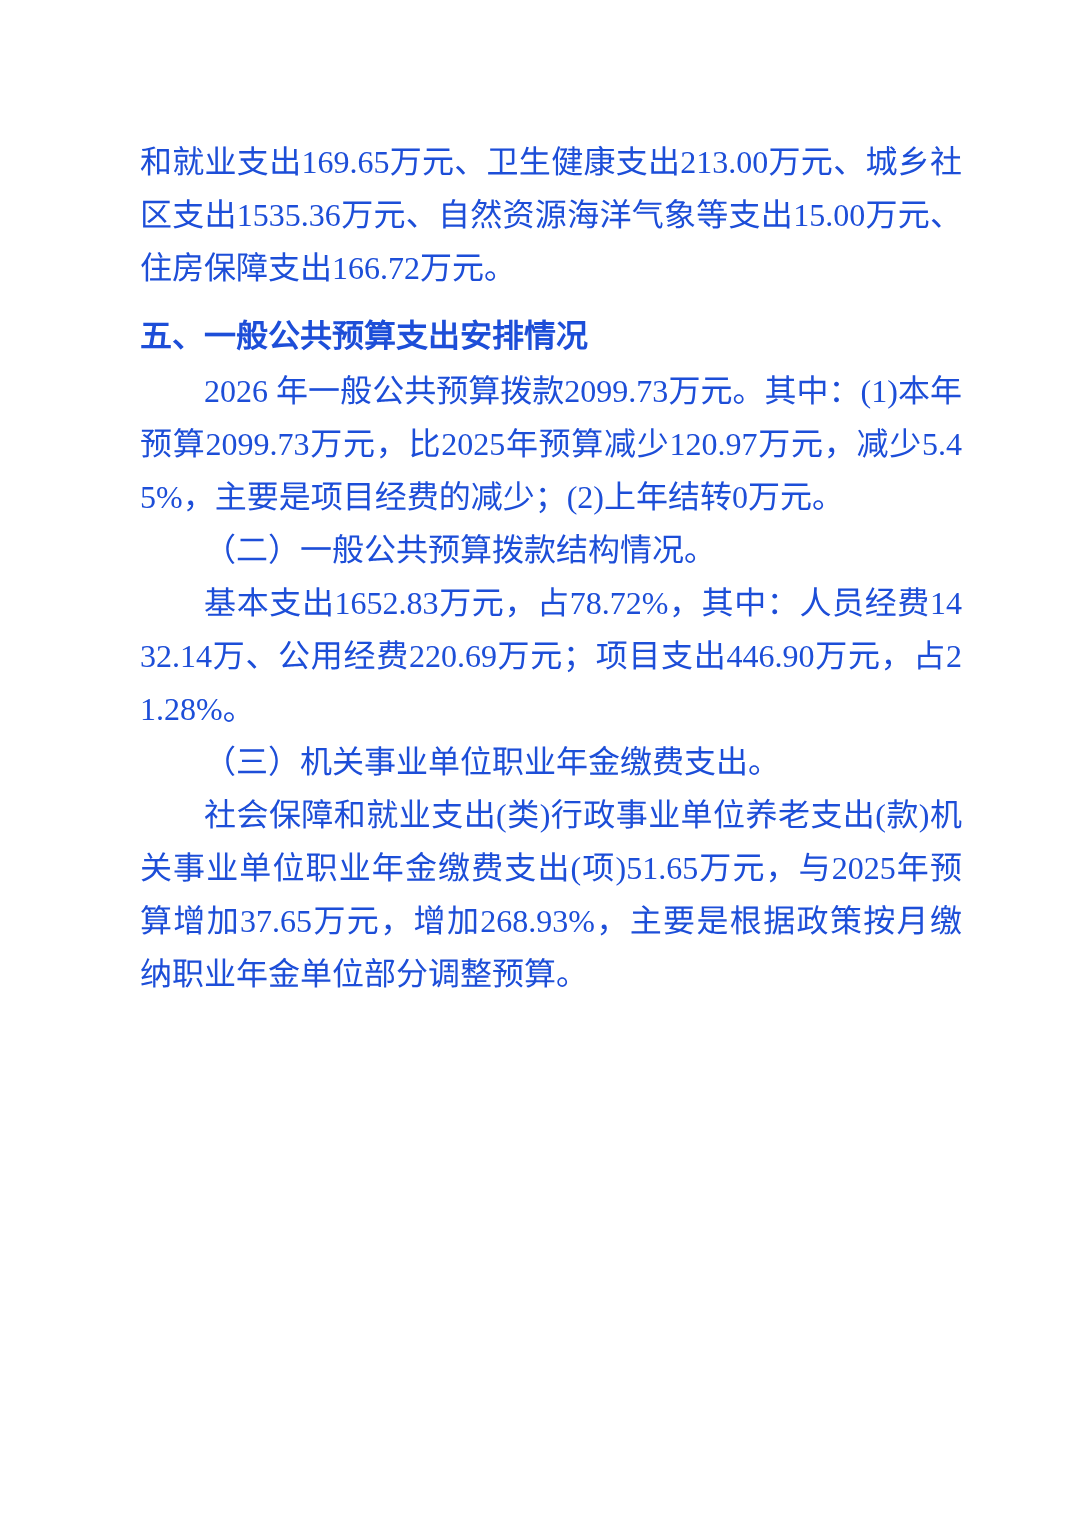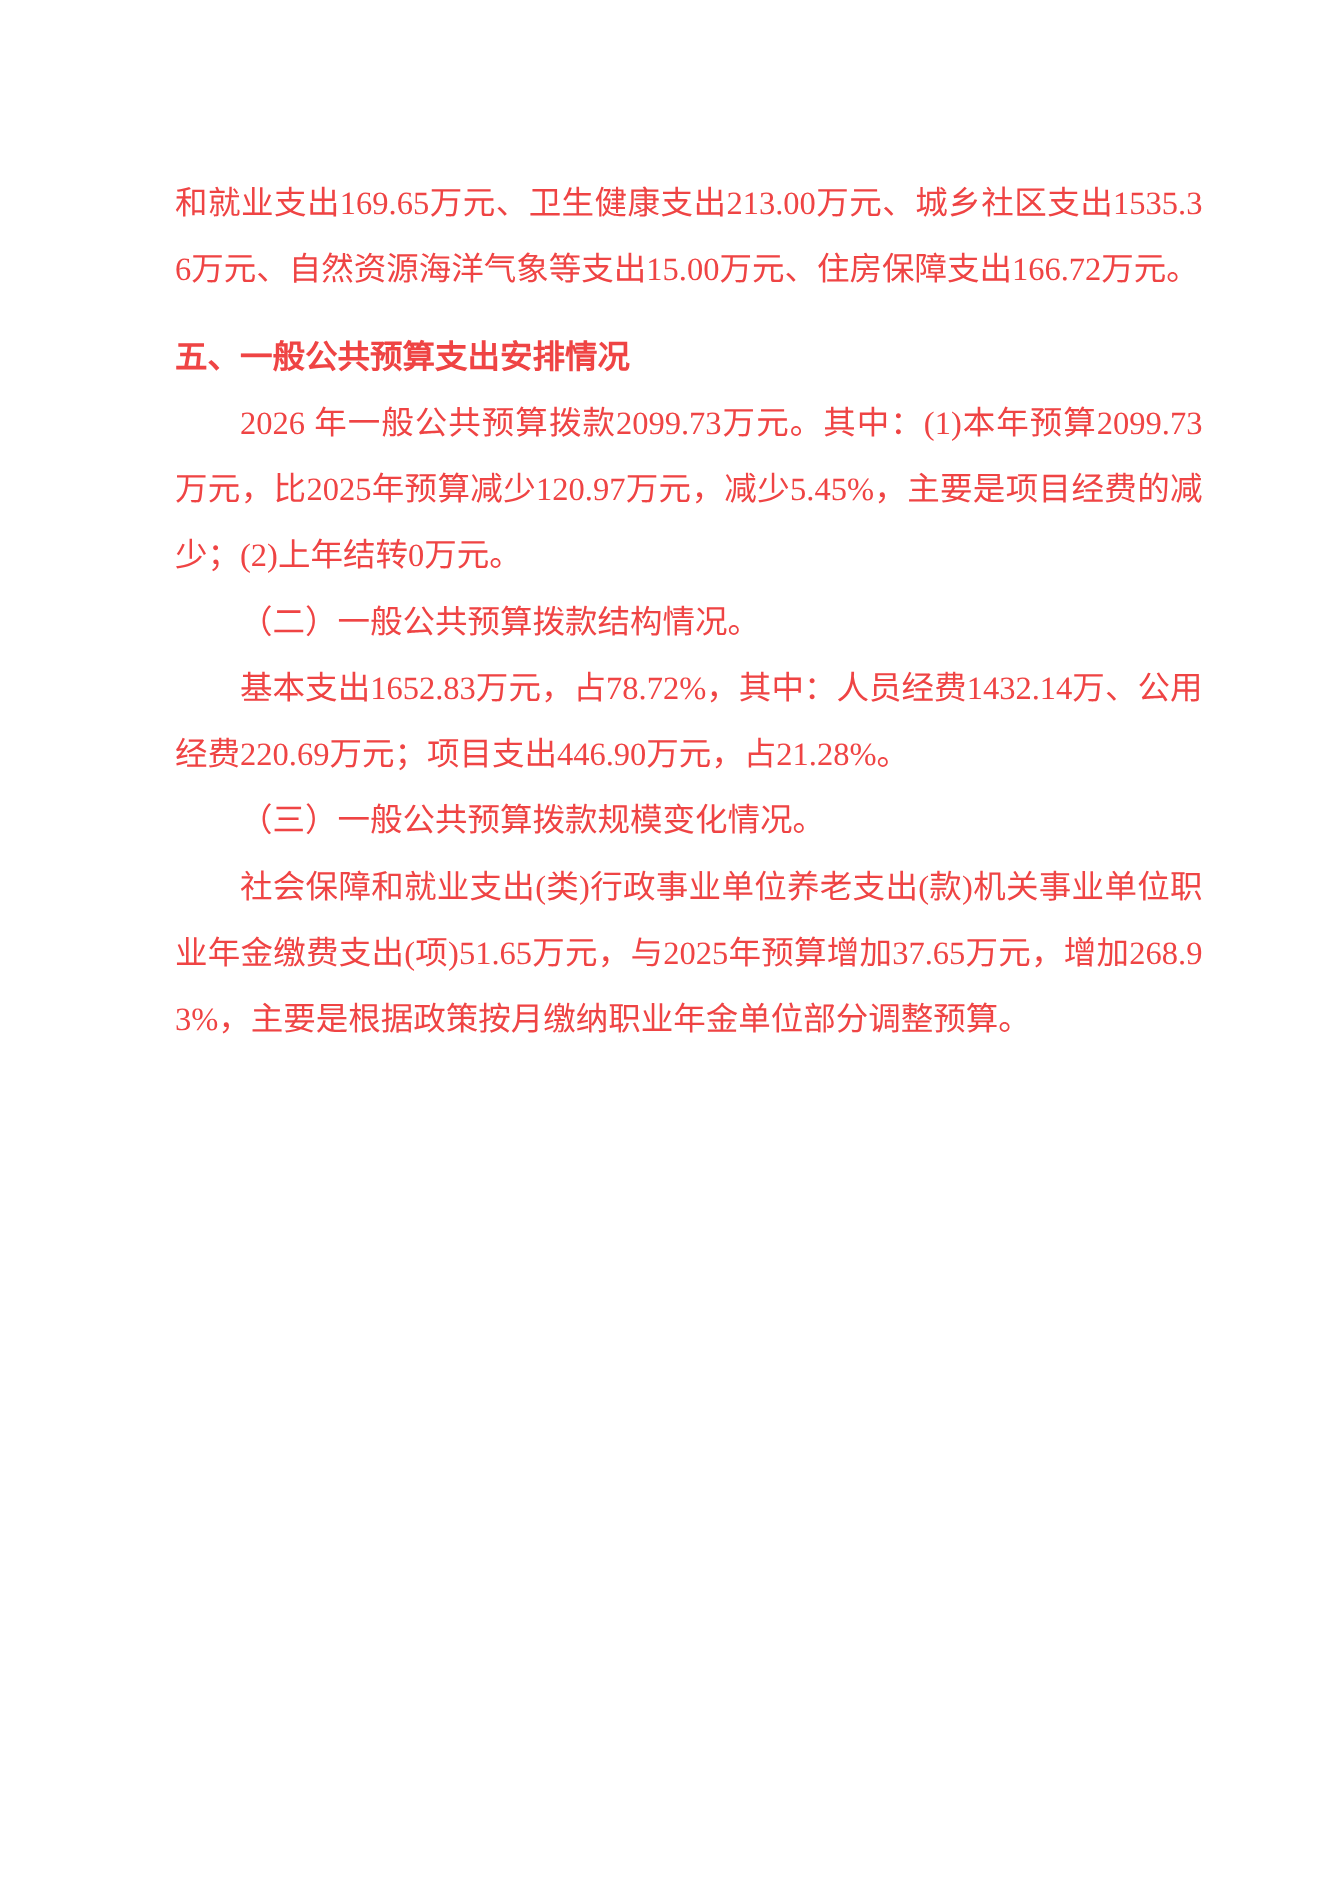--- a/index.html
+++ b/index.html
@@ -18,32 +18,32 @@
   }
   .content {
     position: absolute;
     left: 140px;
     top: 136px;
     width: 822px;
   }
   .content p {
     margin: 0;
     padding: 0;
-    font-size: 26px;
+    font-size: 32px;
     line-height: 53px;
     text-align: justify;
     text-justify: inter-ideograph;
     word-break: break-all;
-    color: #ef4444;
+    color: #1d4ed8;
   }
   .content p.indent {
     text-indent: 2em;
   }
   .content p.heading {
-    font-family: Liberation Sans, sans-serif;
+    font-family: Liberation Mono, monospace;
     font-weight: bold;
     margin-top: 17px;
     text-align: left;
   }
 </style>
 </head>
 <body>
 
 <div class="page">
   <div class="content">
@@ -52,21 +52,21 @@
 
     <p class="heading">五、一般公共预算支出安排情况</p>
 
 
     <p class="indent">2026 年一般公共预算拨款2099.73万元。其中：(1)本年预算2099.73万元，比2025年预算减少120.97万元，减少5.45%，主要是项目经费的减少；(2)上年结转0万元。</p>
 
     <p class="indent">（二）一般公共预算拨款结构情况。</p>
 
     <p class="indent">基本支出1652.83万元，占78.72%，其中：人员经费1432.14万、公用经费220.69万元；项目支出446.90万元，占21.28%。</p>
 
-    <p class="indent">（三）一般公共预算拨款规模变化情况。</p>
+    <p class="indent">（三）机关事业单位职业年金缴费支出。</p>
 
 
 
     <p class="indent">社会保障和就业支出(类)行政事业单位养老支出(款)机关事业单位职业年金缴费支出(项)51.65万元，与2025年预算增加37.65万元，增加268.93%，主要是根据政策按月缴纳职业年金单位部分调整预算。</p>
 
 
   </div>
 </div>
 
 </body></html>

